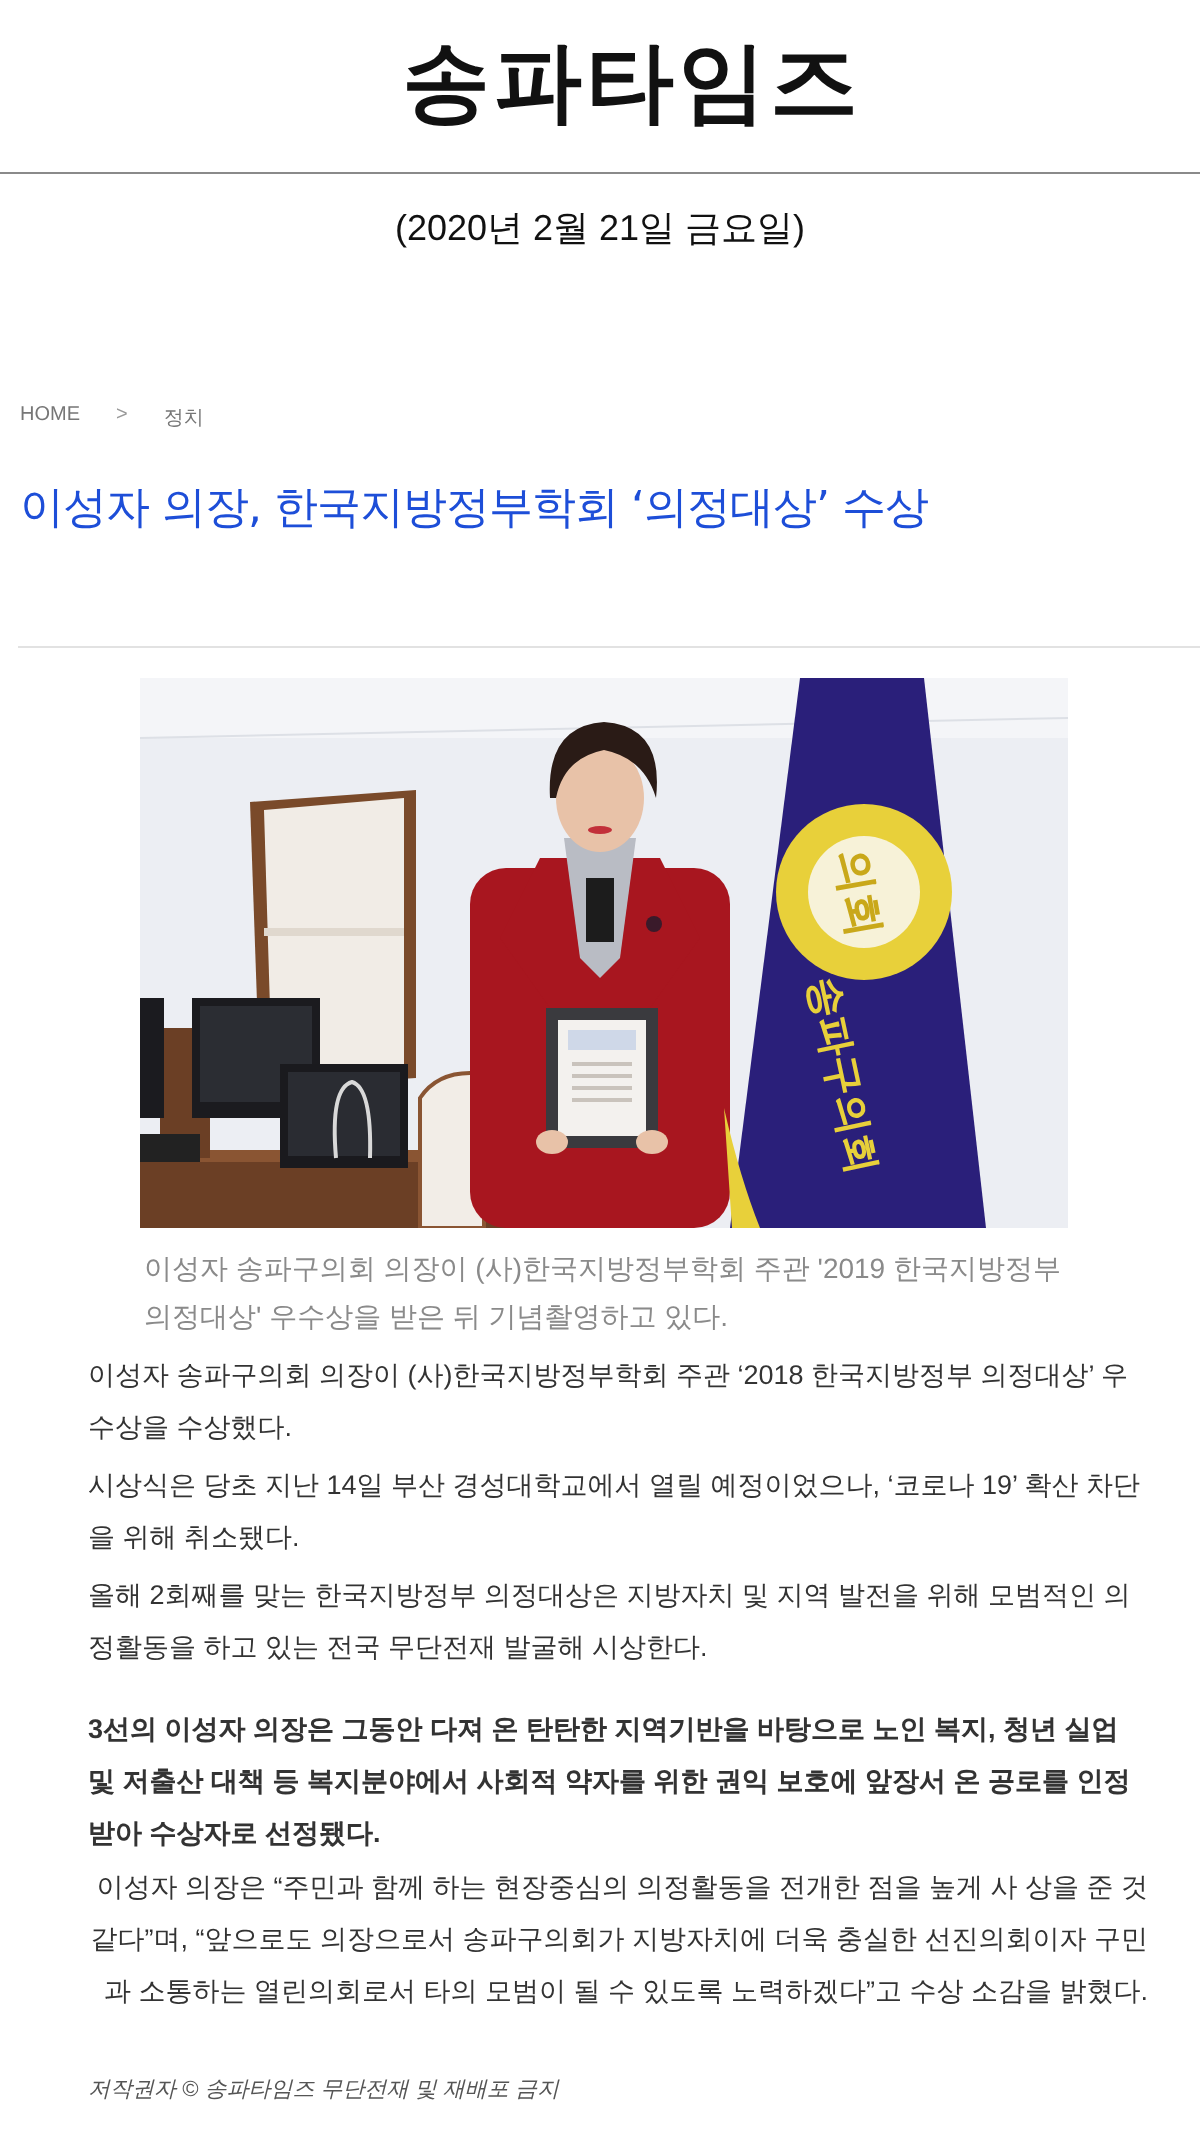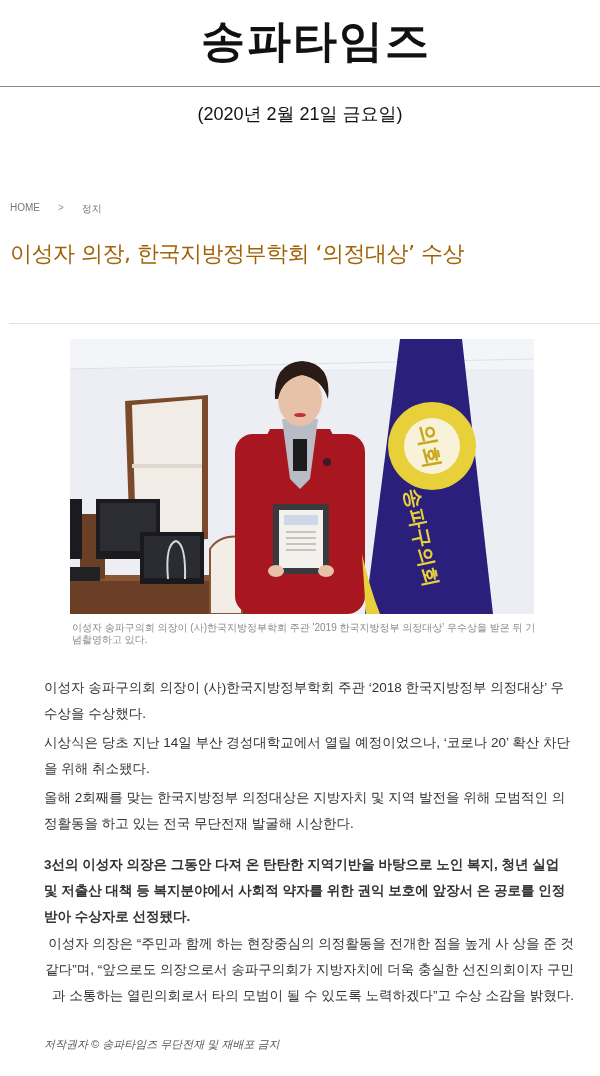--- a/index.html
+++ b/index.html
@@ -4,26 +4,26 @@
 <style>
   html, body { margin:0; padding:0; background:#ffffff; }
   body { width:600px; height:1076px; position:relative; overflow:hidden; font-family:"DejaVu Sans", sans-serif; color:#222; }
   .masthead { position:absolute; left:0; top:0; width:600px; height:86px; text-align:center; }
   .masthead-title { position:absolute; left:0; right:0; top:12px; font-size:44px; font-weight:bold; letter-spacing:2px; color:#111; font-family:"DejaVu Sans", sans-serif;padding-left:32px; }
   .masthead-rule { position:absolute; left:0; top:86px; width:600px; height:1px; background:#8a8a8a; }
   .issue-date { position:absolute; left:0; right:0; top:102px; text-align:center; font-size:18px; color:#111; font-family:"Liberation Sans", sans-serif; }
 
   .breadcrumb { position:absolute; left:10px; top:202px; font-size:10px; color:#777; font-family:"Liberation Sans", sans-serif; display:flex; align-items:flex-start; gap:18px; }
   .breadcrumb .sep { color:#999; font-size:10px; }
-  .headline { position:absolute; left:10px; top:224px; font-size:22px; color:#a16207; font-family:"DejaVu Sans", sans-serif; letter-spacing:-0.5px; font-weight:normal; }
+  .headline { position:absolute; left:10px; top:224px; font-size:22px; color:#1d4ed8; font-family:"DejaVu Sans", sans-serif; letter-spacing:-0.5px; font-weight:normal; }
   .divider { position:absolute; left:9px; top:323px; width:591px; height:1px; background:#e2e2e2; }
 
   .photo { position:absolute; left:70px; top:339px; width:464px; height:275px; overflow:hidden; background:#eef0f4; }
   .photo svg { display:block; }
-  .caption { position:absolute; left:72px; top:622px; width:470px; font-size:10px; line-height:12px; color:#8a8a8a; font-family:"Liberation Sans", sans-serif; }
+  .caption { position:absolute; left:72px; top:622px; width:470px; font-size:14px; line-height:24px; color:#8a8a8a; font-family:"Liberation Sans", sans-serif; }
 
   .article { position:absolute; left:44px; top:675px; width:530px; font-family:"Liberation Sans", sans-serif; font-size:13.5px; color:#333; line-height:26px; }
   .article p { margin:0; }
   .p1 { position:absolute; top:0; }
   .p2 { position:absolute; top:55px; }
   .p3 { position:absolute; top:110px; }
   .p4 { position:absolute; top:177px;font-weight:bold; }
   .p5 { position:absolute; top:256px;text-align:right; }
   .copyright { position:absolute; left:44px; top:1037px; font-size:11px; color:#555; font-family:"Liberation Sans", sans-serif;font-style:italic; }
 </style>
@@ -94,19 +94,19 @@
     <circle cx="362" cy="107" r="44" fill="#e8d03a"></circle>
     <circle cx="362" cy="107" r="28" fill="#f7f2d8"></circle>
     <text x="362" y="117" text-anchor="middle" font-family="DejaVu Sans, sans-serif" font-size="22" font-weight="bold" fill="#c9a81a" transform="rotate(80 362 107)">의회</text>
     <text x="345" y="200" text-anchor="middle" font-family="DejaVu Sans, sans-serif" font-size="20" font-weight="bold" fill="#e8d03a" transform="rotate(78 345 200)">송파구의회</text>
   </svg>
 </figure>
 <p class="caption" style="margin:0;">이성자 송파구의회 의장이 (사)한국지방정부학회 주관 '2019 한국지방정부 의정대상' 우수상을 받은 뒤 기념촬영하고 있다.</p>
 
 <article class="article">
   <p class="p1">이성자 송파구의회 의장이 (사)한국지방정부학회 주관 ‘2018 한국지방정부 의정대상’ 우수상을 수상했다.</p>
-  <p class="p2">시상식은 당초 지난 14일 부산 경성대학교에서 열릴 예정이었으나, ‘코로나 20’ 확산 차단을 위해 취소됐다.</p>
+  <p class="p2">시상식은 당초 지난 14일 부산 경성대학교에서 열릴 예정이었으나, ‘코로나 19’ 확산 차단을 위해 취소됐다.</p>
   <p class="p3">올해 2회째를 맞는 한국지방정부 의정대상은 지방자치 및 지역 발전을 위해 모범적인 의정활동을 하고 있는 전국 무단전재 발굴해 시상한다.</p>
   <p class="p4">3선의 이성자 의장은 그동안 다져 온 탄탄한 지역기반을 바탕으로 노인 복지, 청년 실업 및 저출산 대책 등 복지분야에서 사회적 약자를 위한 권익 보호에 앞장서 온 공로를 인정받아 수상자로 선정됐다.</p>
   <p class="p5">이성자 의장은 “주민과 함께 하는 현장중심의 의정활동을 전개한 점을 높게 사 상을 준 것 같다”며, “앞으로도 의장으로서 송파구의회가 지방자치에 더욱 충실한 선진의회이자 구민과 소통하는 열린의회로서 타의 모범이 될 수 있도록 노력하겠다”고 수상 소감을 밝혔다.</p>
 </article>
 
 <footer class="copyright">저작권자 © 송파타임즈 무단전재 및 재배포 금지</footer>
 
 </body></html>

